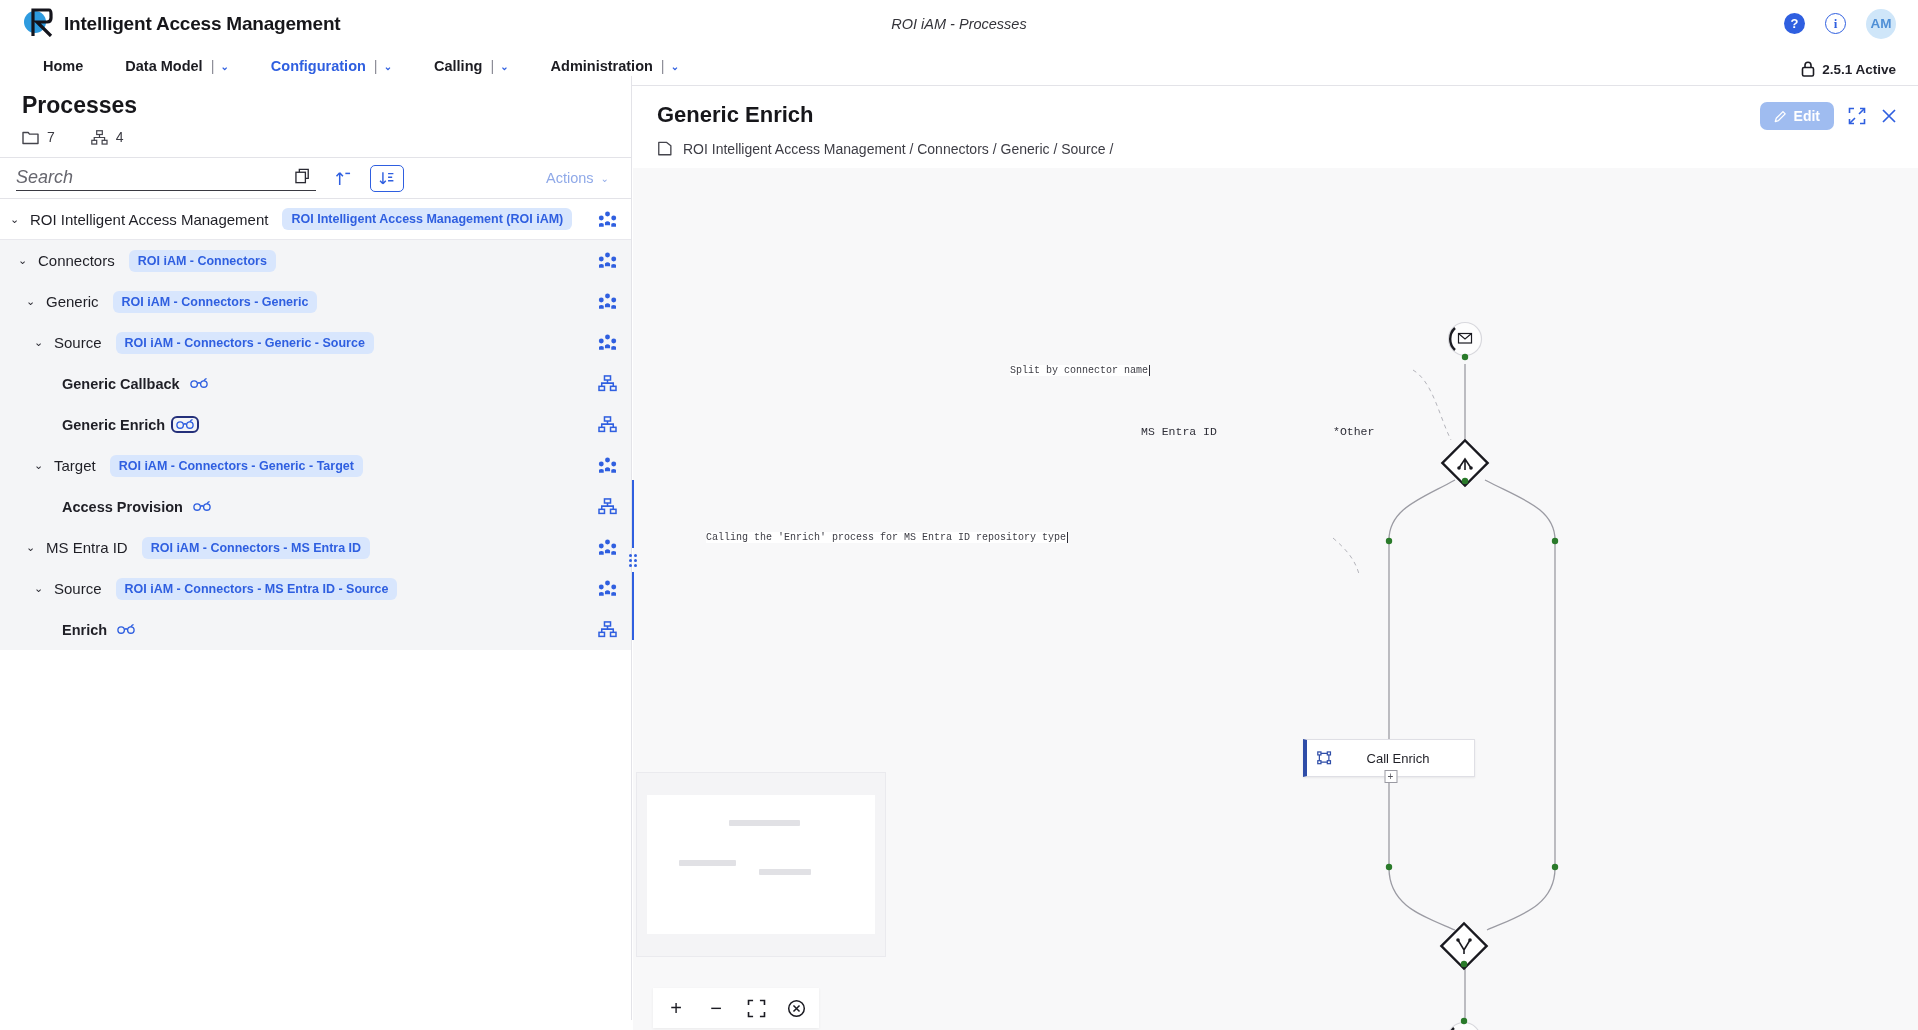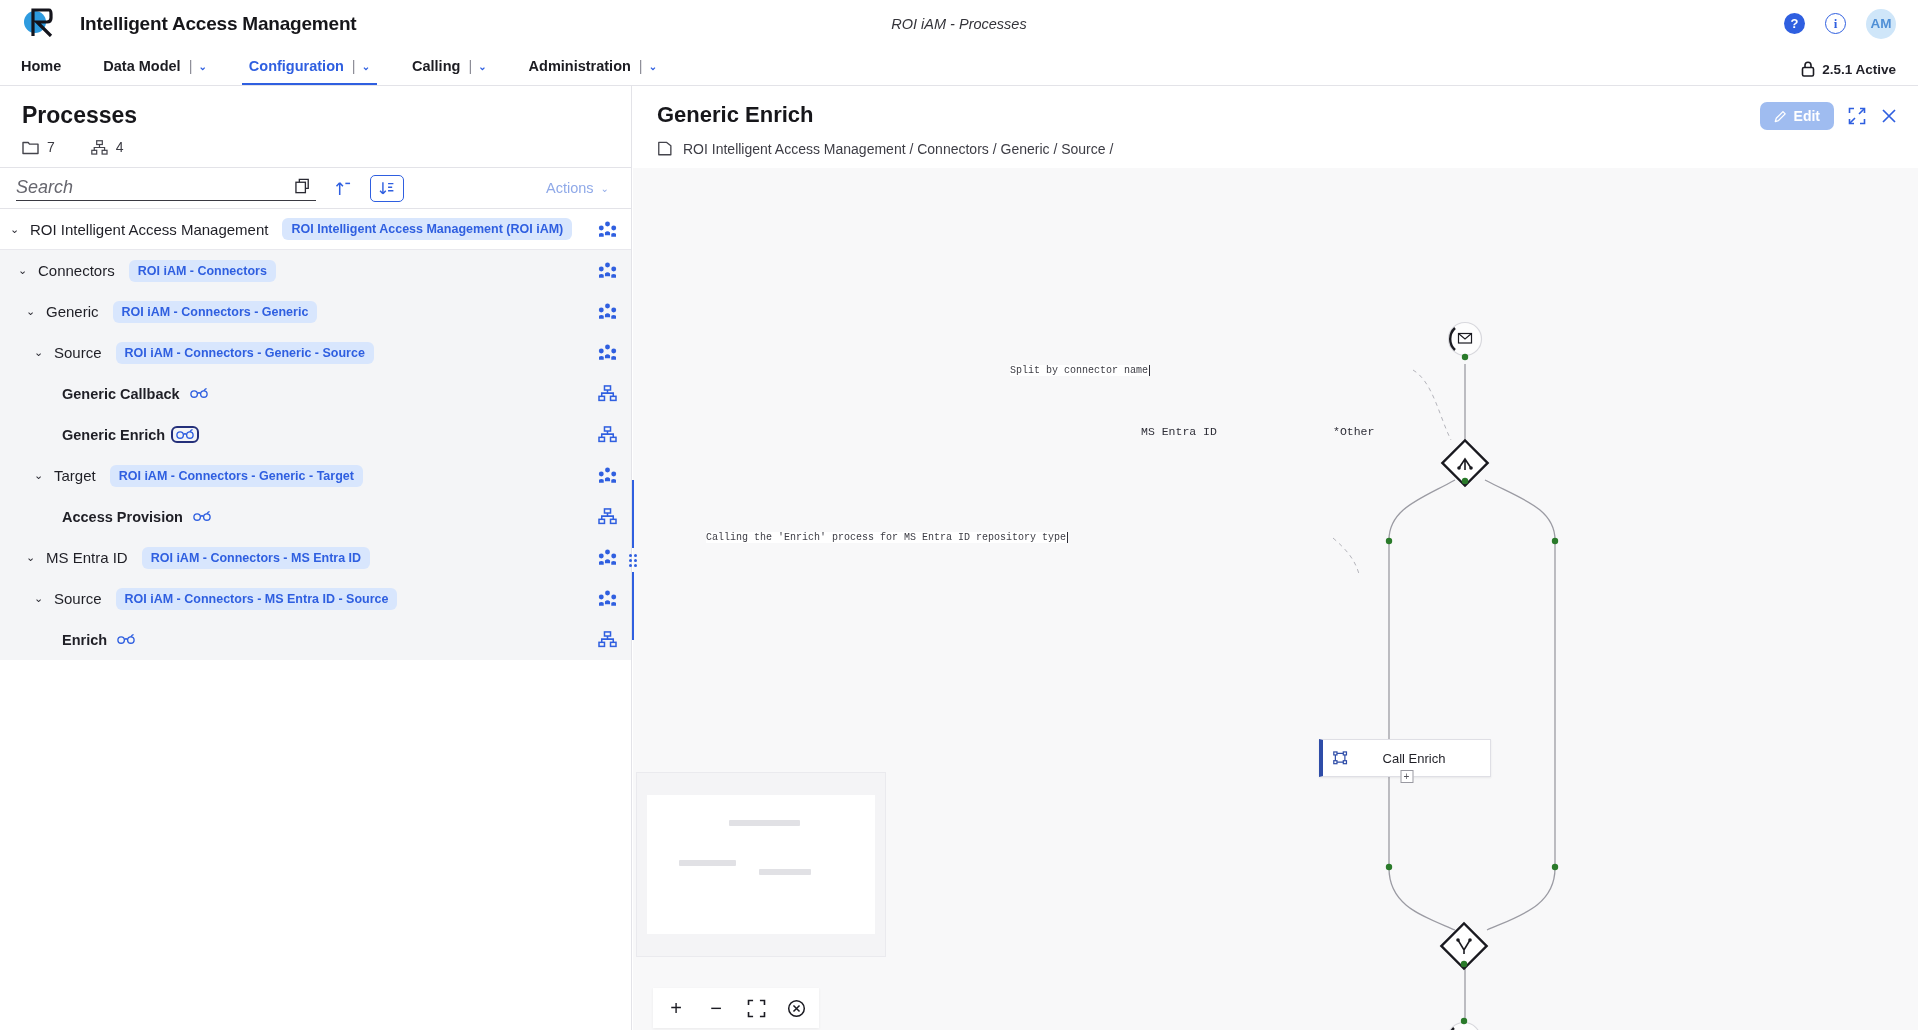--- a/index.html
+++ b/index.html
@@ -8,21 +8,21 @@
     font-family: "Liberation Sans", sans-serif;
     background: #ffffff; color: #1b1b1f;
     overflow: hidden;
   }
 
   
   .app-header {
     position: absolute; top: 0; left: 0; width: 1918px; height: 47px;
     background: #fff; display: flex; align-items: center;
   }
-  .brand { display: flex; align-items: center; gap: 24px; padding-left: 22px; }
+  .brand { display: flex; align-items: center; gap: 8px; padding-left: 22px; }
   .brand-logo { width: 34px; height: 34px; position: relative; }
   .brand-logo .circ {
     position: absolute; left: 2px; top: 4px; width: 22px; height: 22px;
     border-radius: 50%; background: #2e9bdf;
   }
   .brand-logo .arrow {
     position: absolute; left: 9px; top: 0px; width: 22px; height: 30px;
   }
   .brand-title { font-size: 19px; font-weight: 700; letter-spacing: -0.2px; color: #16161a; }
   .header-center {
@@ -49,21 +49,21 @@
     color: #4f8fd6; font-size: 13.5px; font-weight: 700;
     display: flex; align-items: center; justify-content: center; cursor: pointer;
   }
 
   
   .nav-bar {
     position: absolute; top: 47px; left: 0; width: 1918px; height: 39px;
     background: #fff; border-bottom: 1px solid #e3e3e8;
     display: flex; align-items: flex-end;
   }
-  .nav-items { display: flex; align-items: stretch; height: 100%; }
+  .nav-items { display: flex; align-items: stretch; padding-left: 22px; height: 100%; }
   .nav-item {
     display: flex; align-items: center; gap: 6px; padding: 0 21px;
     font-size: 14.5px; font-weight: 700; color: #1c1c22;
     cursor: pointer; position: relative;
   }
   .nav-item.active { color: #2f5fe0; }
   .nav-item.active::after {
     content: ""; position: absolute; left: 14px; right: 14px; bottom: 0;
     height: 2.5px; background: #2f5fe0;
   }
@@ -71,21 +71,21 @@
   .caret { font-size: 10px; color: #2f5fe0; }
   .nav-item:not(.active) .caret { color: #2f5fe0; }
   .version-badge {
     margin-left: auto; display: flex; align-items: center; gap: 7px;
     padding-right: 22px; padding-bottom: 8px;
     font-size: 13.5px; font-weight: 600; color: #22222a;
   }
 
   
   .left-panel {
-    position: absolute; top: 86px; left: 0; width: 632px; height: 944px;
+    position: absolute; top: 76px; left: 0; width: 632px; height: 944px;
     background: #fff; border-right: 1px solid #e3e3e8; overflow: hidden;
   }
   .panel-title-wrap { padding: 16px 22px 0 22px; }
   .panel-title { font-size: 23px; font-weight: 700; color: #16161a; }
   .panel-counts { display: flex; gap: 36px; margin-top: 10px; padding-bottom: 12px; }
   .count-item { display: flex; align-items: center; gap: 8px; font-size: 14px; color: #3a3a42; }
 
   .toolbar {
     border-top: 1px solid #e3e3e8; border-bottom: 1px solid #e3e3e8;
     height: 42px; display: flex; align-items: center; padding: 0 16px; gap: 12px;
@@ -628,21 +628,21 @@
         <circle cx="831" cy="853" r="3.2" fill="#2a7a2a"></circle>
       </g>
     </svg>
 
     <div class="flow-label flow-caret" style="left:377px; top:197px;">Split by connector name</div>
     <div class="flow-label flow-caret" style="left:73px; top:364px;">Calling the 'Enrich' process for MS Entra ID repository type</div>
 
     <div class="edge-label" style="left:508px; top:257px;">MS Entra ID</div>
     <div class="edge-label" style="left:700px; top:257px;">*Other</div>
 
-    <div class="task-node" style="left:670px; top:571px;margin-left:16px;">
+    <div class="task-node" style="left:670px; top:571px;">
       <span class="task-icon">
         <svg width="15" height="14" viewBox="0 0 16 15">
           <g fill="none" stroke="#2f4da8" stroke-width="1.3">
             <rect x="0.8" y="1" width="3.4" height="3.2"></rect>
             <rect x="11" y="1" width="3.4" height="3.2"></rect>
             <rect x="0.8" y="10.4" width="3.4" height="3.2"></rect>
             <rect x="11" y="10.4" width="3.4" height="3.2"></rect>
             <path d="M4.2 2.6 H11 M4.2 12 H11 M2.5 4.2 V10.4 M12.7 4.2 V10.4"></path>
           </g>
         </svg>

